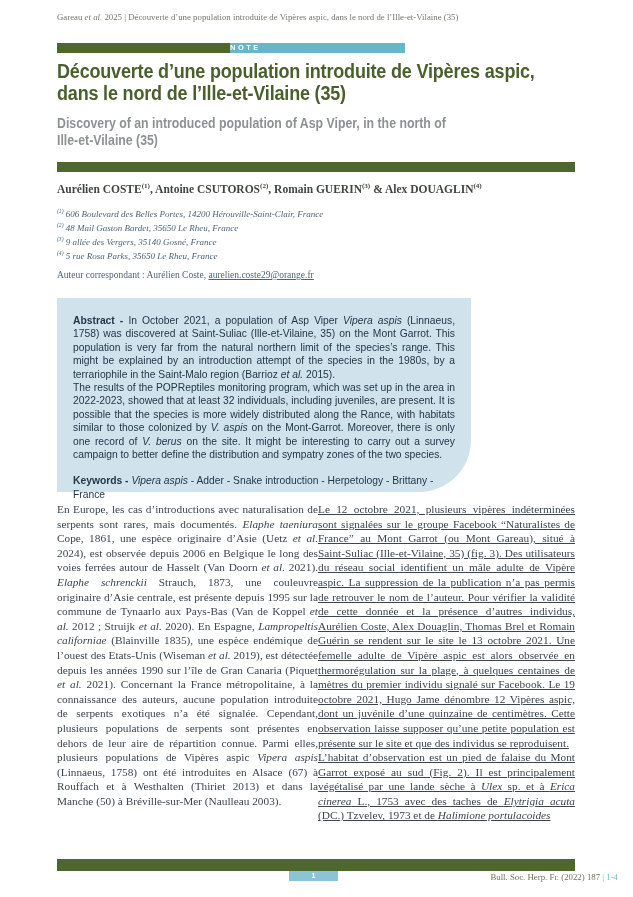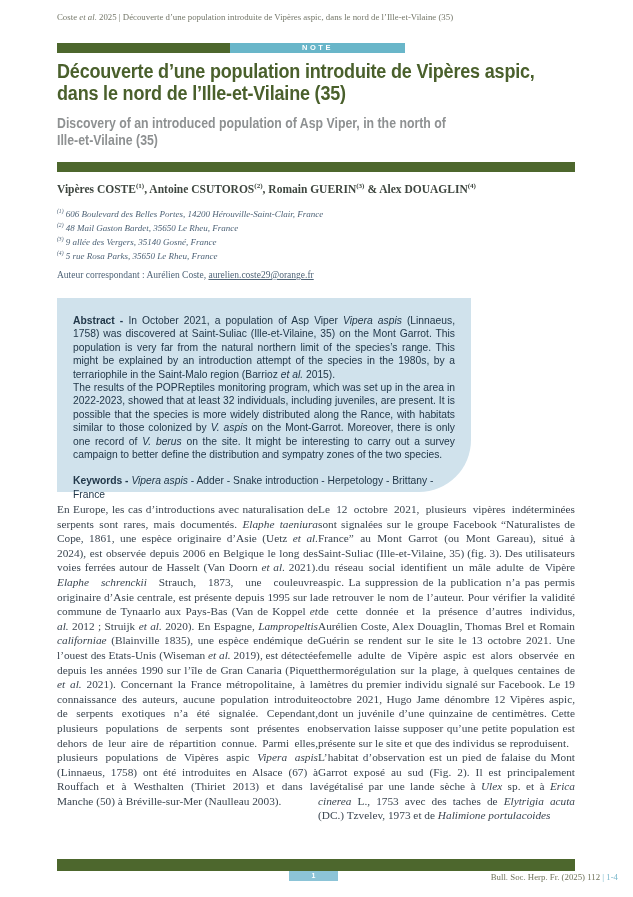--- a/index.html
+++ b/index.html
@@ -12,21 +12,21 @@
   .page{position:relative;width:633px;height:897px;background:#fff;overflow:hidden;
         font-family:"Liberation Serif",serif;}
 
   .citation{position:absolute;left:57px;top:11px;width:525px;
             font-size:8.8px;line-height:13px;color:var(--meta-ink);}
 
   .banner{position:absolute;left:57px;top:43px;width:518px;height:10px;display:flex;}
   .banner .olive-seg{width:173px;height:10px;background:var(--olive);}
   .banner .note-seg{width:175px;height:10px;background:var(--teal);color:#fff;
             font:600 7.5px/10px "Liberation Sans",sans-serif;letter-spacing:2.5px;
-            text-align:center;}
+            }
 
   .title-fr{position:absolute;left:57px;top:60px;width:580px;
             transform:scaleX(0.9);transform-origin:0 0;
             font:700 20px/22px "Liberation Sans",sans-serif;letter-spacing:-0.2px;
             color:var(--title-ink);white-space:pre-line;}
   .title-en{position:absolute;left:57px;top:114px;width:620px;
             transform:scaleX(0.82);transform-origin:0 0;
             font:700 15px/17px "Liberation Sans",sans-serif;
             color:var(--subtitle-ink);white-space:pre-line;}
 
@@ -47,21 +47,21 @@
             padding:16px 16px 0 16px;box-sizing:border-box;
             font:10.3px/13.4px "Liberation Sans",sans-serif;color:var(--abstract-ink);
             text-align:justify;}
   .abstract p{margin:0;}
   .abstract .keywords{margin-top:13px;text-align:left;}
 
   .columns{position:absolute;left:57px;top:502px;width:518px;display:flex;
            font:11.3px/14.6px "Liberation Serif",serif;color:var(--body-ink);
            text-align:justify;hyphens:auto;}
   .col-left{width:261px;}
-  .col-right{flex:1;}
+  .col-right{flex:1;text-decoration:underline;}
   .columns p{margin:0;}
 
   .footer-bar{position:absolute;left:57px;top:859px;width:518px;height:12px;background:var(--olive);}
   .page-badge{position:absolute;left:289px;top:871px;width:49px;height:10px;
               background:var(--badge-blue);color:#fff;
               font:700 7px/10px "Liberation Sans",sans-serif;text-align:center;}
   .journal-ref{position:absolute;top:871px;right:15px;
                font:8.8px/12px "Liberation Serif",serif;color:var(--footer-ink);white-space:nowrap;}
 
   .it{font-style:italic;}
@@ -69,36 +69,36 @@
   .lnk{text-decoration:underline;color:inherit;cursor:pointer;}
   .seg-light{color:var(--footer-accent);}
   sup{font-size:0.62em;line-height:0;vertical-align:super;}
 </style>
 </head>
 <body>
 
 <div class="page">
 
   <div class="citation">
-    <div><span>Coste </span><span class="it">et al.</span><span> 2025 | Découverte d’une population introduite de Vipères aspic, dans le nord de l’Ille-et-Vilaine (35)</span></div>
+    <div><span>Gareau </span><span class="it">et al.</span><span> 2025 | Découverte d’une population introduite de Vipères aspic, dans le nord de l’Ille-et-Vilaine (35)</span></div>
   </div>
 
   <div class="banner">
     <div class="olive-seg"></div>
     <div class="note-seg">NOTE</div>
   </div>
 
   <h1 class="title-fr" style="margin:0;">Découverte d’une population introduite de Vipères aspic,
 dans le nord de l’Ille-et-Vilaine (35)</h1>
   <h2 class="title-en" style="margin:0;">Discovery of an introduced population of Asp Viper, in the north of
 Ille-et-Vilaine (35)</h2>
 
   <div class="divider"></div>
 
-  <div class="authors"><span>Vipères COSTE</span><sup>(1)</sup><span>, Antoine CSUTOROS</span><sup>(2)</sup><span>, Romain GUERIN</span><sup>(3)</sup><span> &amp; Alex DOUAGLIN</span><sup>(4)</sup></div>
+  <div class="authors"><span>Aurélien COSTE</span><sup>(1)</sup><span>, Antoine CSUTOROS</span><sup>(2)</sup><span>, Romain GUERIN</span><sup>(3)</sup><span> &amp; Alex DOUAGLIN</span><sup>(4)</sup></div>
 
   <div class="affils">
     <div><sup>(1)</sup><span> 606 Boulevard des Belles Portes, 14200 Hérouville-Saint-Clair, France</span></div>
     <div><sup>(2)</sup><span> 48 Mail Gaston Bardet, 35650 Le Rheu, France</span></div>
     <div><sup>(3)</sup><span> 9 allée des Vergers, 35140 Gosné, France</span></div>
     <div><sup>(4)</sup><span> 5 rue Rosa Parks, 35650 Le Rheu, France</span></div>
   </div>
 
   <div class="corresponding"><span>Auteur correspondant : Aurélien Coste, </span><span class="lnk">aurelien.coste29@orange.fr</span></div>
 
@@ -113,15 +113,15 @@
       <p><span>En Europe, les cas d’introductions avec naturalisation de serpents sont rares, mais documentés. </span><span class="it">Elaphe taeniura</span><span> Cope, 1861, une espèce originaire d’Asie (Uetz </span><span class="it">et al.</span><span> 2024), est observée depuis 2006 en Belgique le long des voies ferrées autour de Hasselt (Van Doorn </span><span class="it">et al.</span><span> 2021). </span><span class="it">Elaphe schrenckii</span><span> Strauch, 1873, une couleuvre originaire d’Asie centrale, est présente depuis 1995 sur la commune de Tynaarlo aux Pays-Bas (Van de Koppel </span><span class="it">et al.</span><span> 2012 ; Struijk </span><span class="it">et al.</span><span> 2020). En Espagne, </span><span class="it">Lampropeltis californiae</span><span> (Blainville 1835), une espèce endémique de l’ouest des Etats-Unis (Wiseman </span><span class="it">et al.</span><span> 2019), est détectée depuis les années 1990 sur l’île de Gran Canaria (Piquet </span><span class="it">et al.</span><span> 2021). Concernant la France métropolitaine, à la connaissance des auteurs, aucune population introduite de serpents exotiques n’a été signalée. Cependant, plusieurs populations de serpents sont présentes en dehors de leur aire de répartition connue. Parmi elles, plusieurs populations de Vipères aspic </span><span class="it">Vipera aspis</span><span> (Linnaeus, 1758) ont été introduites en Alsace (67) à Rouffach et à Westhalten (Thiriet 2013) et dans la Manche (50) à Bréville-sur-Mer (Naulleau 2003).</span></p>
     </div>
     <div class="col-right">
       <p><span>Le 12 octobre 2021, plusieurs vipères indéterminées sont signalées sur le groupe Facebook “Naturalistes de France” au Mont Garrot (ou Mont Gareau), situé à Saint-Suliac (Ille-et-Vilaine, 35) (fig. 3). Des utilisateurs du réseau social identifient un mâle adulte de Vipère aspic. La suppression de la publication n’a pas permis de retrouver le nom de l’auteur. Pour vérifier la validité de cette donnée et la présence d’autres individus, Aurélien Coste, Alex Douaglin, Thomas Brel et Romain Guérin se rendent sur le site le 13 octobre 2021. Une femelle adulte de Vipère aspic est alors observée en thermorégulation sur la plage, à quelques centaines de mètres du premier individu signalé sur Facebook. Le 19 octobre 2021, Hugo Jame dénombre 12 Vipères aspic, dont un juvénile d’une quinzaine de centimètres. Cette observation laisse supposer qu’une petite population est présente sur le site et que des individus se reproduisent.</span></p>
       <p><span>L’habitat d’observation est un pied de falaise du Mont Garrot exposé au sud (Fig. 2). Il est principalement végétalisé par une lande sèche à </span><span class="it">Ulex</span><span> sp. et à </span><span class="it">Erica cinerea</span><span> L., 1753 avec des taches de </span><span class="it">Elytrigia acuta</span><span> (DC.) Tzvelev, 1973 et de </span><span class="it">Halimione portulacoides</span></p>
     </div>
   </div>
 
   <div class="footer-bar"></div>
   <div class="page-badge">1</div>
-  <div class="journal-ref"><span>Bull. Soc. Herp. Fr. (2025) 112</span><span class="seg-light"> | </span><span class="seg-light">1-4</span></div>
+  <div class="journal-ref"><span>Bull. Soc. Herp. Fr. (2022) 187</span><span class="seg-light"> | </span><span class="seg-light">1-4</span></div>
 
 </div>
 
 </body></html>

